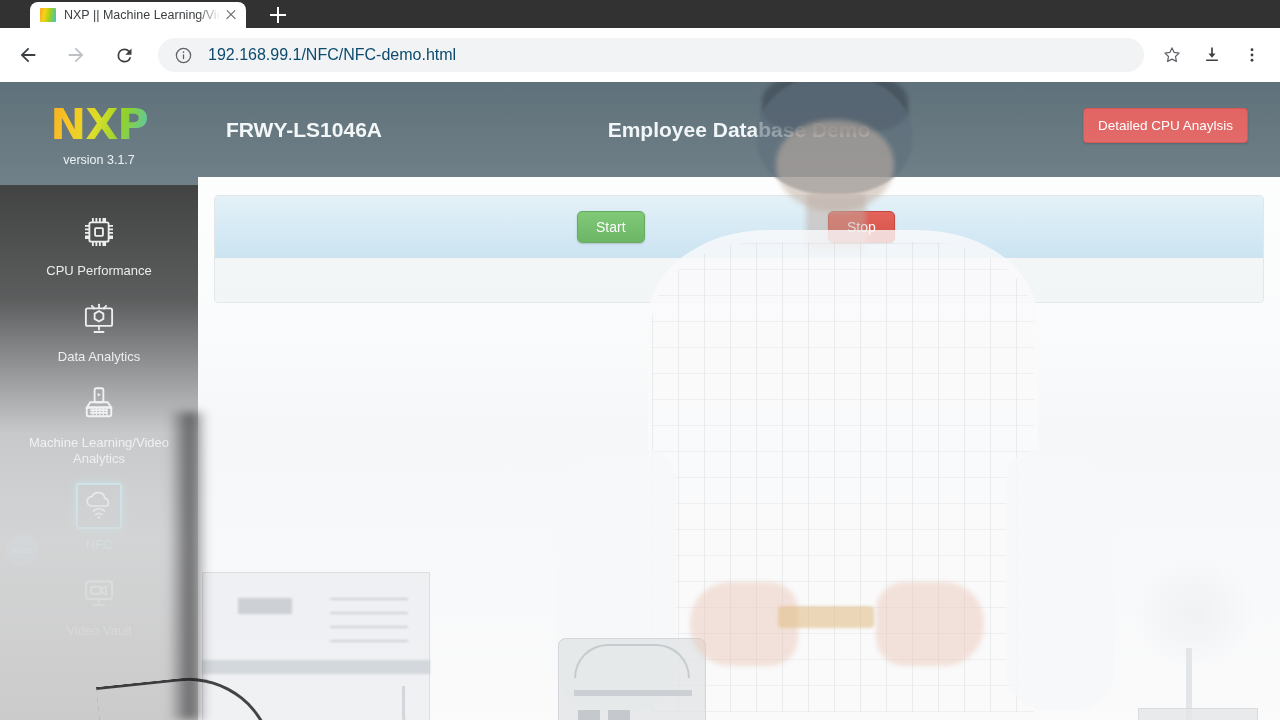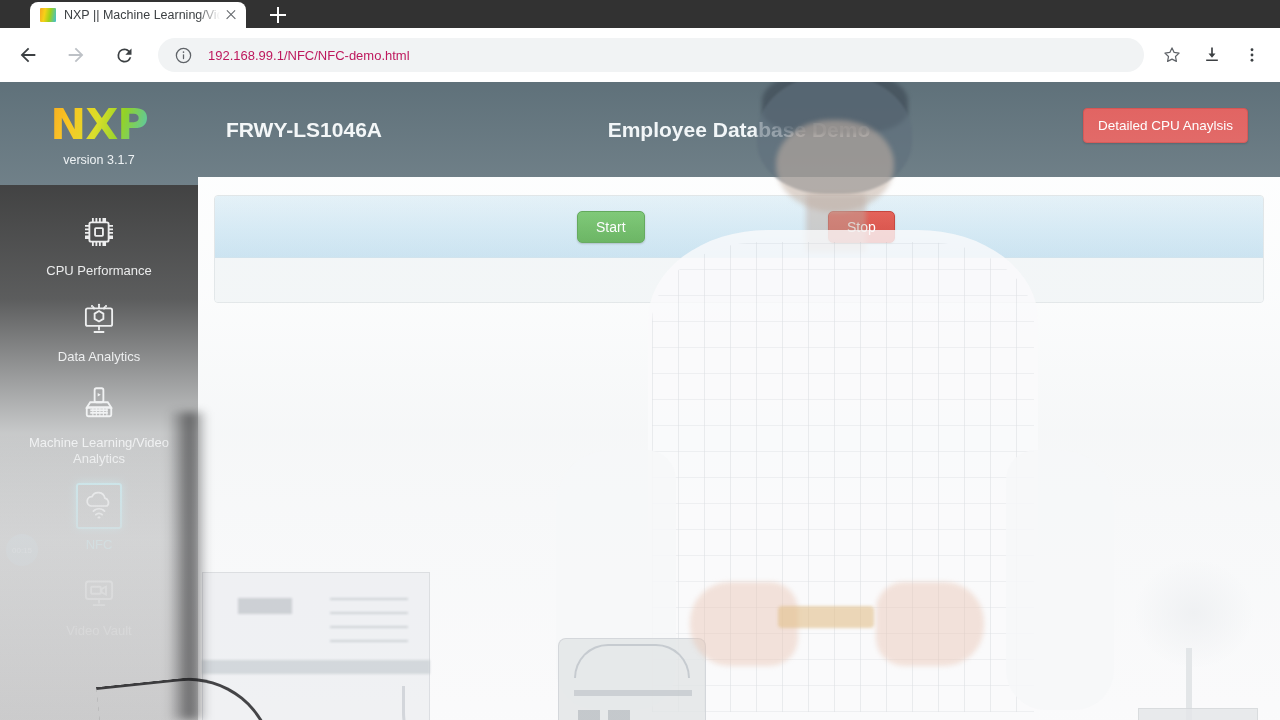--- a/index.html
+++ b/index.html
@@ -68,21 +68,21 @@
     width: 40px; height: 40px; margin-left: 8px; flex: 0 0 40px;
     display: flex; align-items: center; justify-content: center; cursor: pointer;
   }
   .nav-btn svg { display: block; }
   .omnibox {
     flex: 1 1 auto; height: 34px; margin: 0 8px 0 14px;
     background: #f1f3f4; border-radius: 17px;
     display: flex; align-items: center; padding: 0 16px;
   }
   .omni-info { flex: 0 0 20px; margin-right: 14px; display:flex; }
-  .omni-url { font-size: 13px; color: #be185d; white-space: nowrap; }
+  .omni-url { font-size: 16px; color: #0c4a6e; white-space: nowrap; }
   .tb-icon {
     width: 40px; height: 40px; flex: 0 0 40px; display:flex;
     align-items:center; justify-content:center; cursor:pointer;
   }
   .tb-icon.last { margin-right: 8px; }
 
   
   .page {
     position: absolute; left: 0; top: 82px; width: 1280px; height: 638px;
     background: #ffffff; overflow: hidden;

